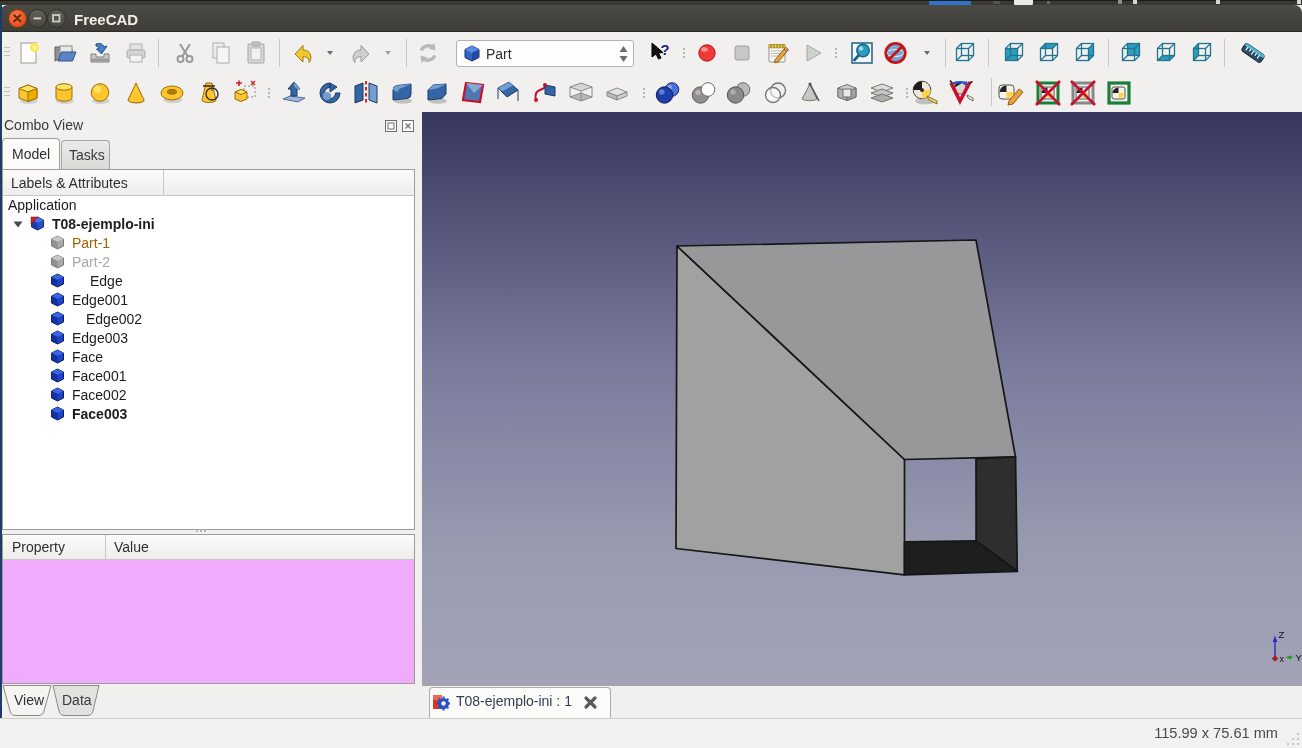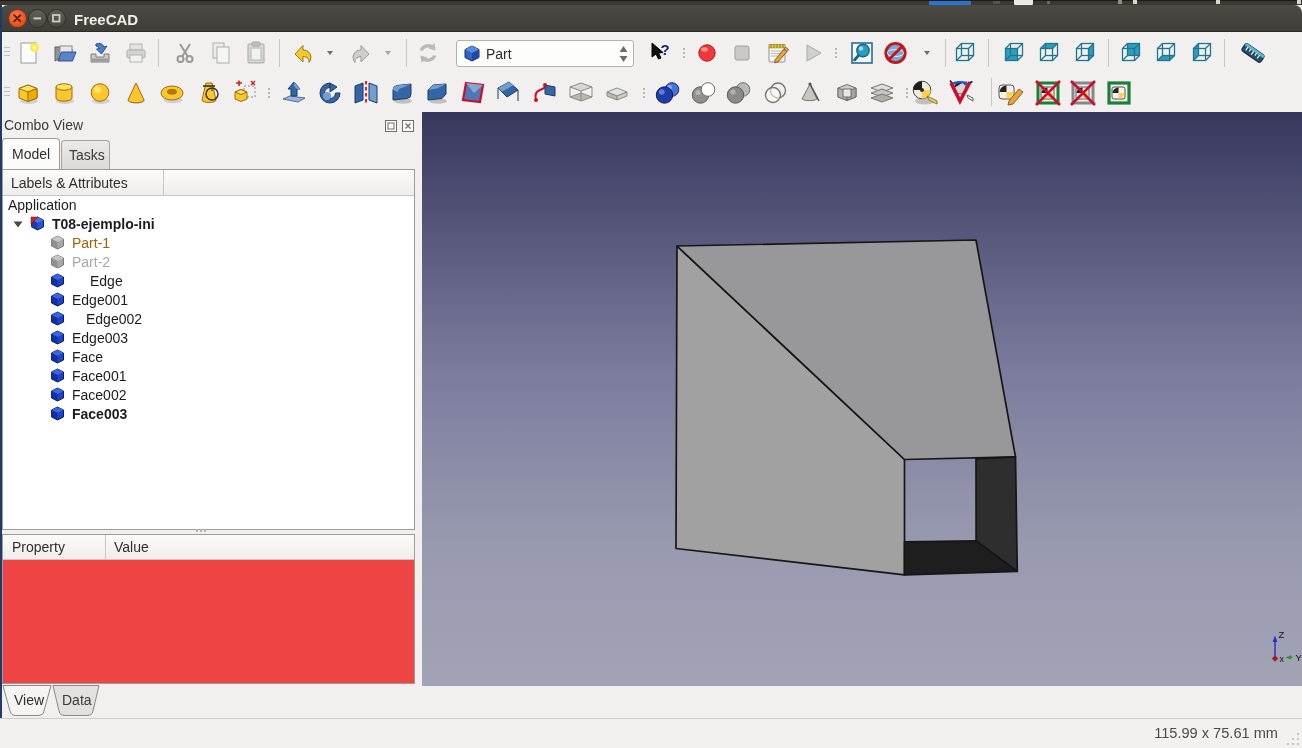--- a/index.html
+++ b/index.html
@@ -542,21 +542,21 @@
   <div class="abs" style="left:69px;top:35px;font-size:14px;color:#3a3a3a;">Tasks</div>
 
   <div class="abs" style="left:2px;top:57px;width:413px;height:361px;background:#ffffff;border:1px solid #9d9c98;box-sizing:border-box;">
     <div class="abs" style="left:0;top:0;width:411px;height:26px;background:linear-gradient(#fcfbfa,#efedeb);border-bottom:1px solid #c8c6c2;box-sizing:border-box;"></div>
     <div class="abs" style="left:0;top:0;width:161px;height:26px;border-right:1px solid #c8c6c2;box-sizing:border-box;"></div>
     <div class="abs" style="left:8px;top:5px;font-size:14px;color:#2e2e2e;">Labels &amp; Attributes</div>
   </div>
 
   <div class="abs" style="left:196px;top:417px;width:10px;height:3px;background:repeating-linear-gradient(90deg,#b5b3af 0 2px,transparent 2px 4px);"></div>
 
-  <div class="abs" style="left:2px;top:422px;width:413px;height:150px;background:#ef4444;border:1px solid #9d9c98;box-sizing:border-box;">
+  <div class="abs" style="left:2px;top:422px;width:413px;height:150px;background:#f0abfc;border:1px solid #9d9c98;box-sizing:border-box;">
     <div class="abs" style="left:0;top:0;width:411px;height:25px;background:linear-gradient(#fcfbfa,#efedeb);border-bottom:1px solid #c8c6c2;box-sizing:border-box;"></div>
     <div class="abs" style="left:0;top:0;width:103px;height:25px;border-right:1px solid #c8c6c2;box-sizing:border-box;"></div>
     <div class="abs" style="left:9px;top:4px;font-size:14px;color:#2e2e2e;">Property</div>
     <div class="abs" style="left:111px;top:4px;font-size:14px;color:#2e2e2e;">Value</div>
   </div>
 
   <div id="tree" class="abs" style="left:2px;top:83px;width:410px;height:334px;font-size:14px;color:#1c1c1c;">
     <div class="abs" style="left:6px;top:2px;">Application</div>
     <svg class="abs" style="left:11px;top:24px" width="10" height="10">
           <polygon points="0.5,2.5 9.5,2.5 5,8.5" fill="#4a4a4a"></polygon>
@@ -660,20 +660,36 @@
     <polygon points="853,523.5 850.7,530 855.3,530" fill="#2a2ac8"></polygon>
     <text x="856.5" y="526" font-size="9.5" fill="#111" font-family="Liberation Sans">Z</text>
     <line x1="867" y1="545.3" x2="870.5" y2="545.2" stroke="#1e9e1e" stroke-width="1.4"></line>
     <polygon points="863.5,545.4 869,543.2 869,547.6" fill="#1e9e1e"></polygon>
     <text x="873.5" y="548.5" font-size="9.5" fill="#111" font-family="Liberation Sans">Y</text>
     <text x="857.5" y="549.5" font-size="9" fill="#111" font-family="Liberation Sans">x</text>
     <rect x="850.7" y="544.2" width="4.6" height="4.6" transform="rotate(45 853 546.5)" fill="#9e2222"></rect>
   </g>
 </svg>
 </div>
+<div id="tabbar" class="abs">
+  <div class="abs" style="left:11px;top:1px;width:182px;height:31px;background:#fbfbfa;border:1px solid #aeaca8;border-bottom:none;border-radius:4px 4px 0 0;box-sizing:border-box;"></div>
+  <svg class="abs" style="left:15px;top:8px" width="17" height="17">
+        <rect x="0" y="1" width="9" height="14" fill="#d93a1c"></rect>
+        <rect x="0" y="1" width="9" height="5" fill="#e8694f"></rect>
+        <circle cx="10.5" cy="9.5" r="5.5" fill="#2b51c8"></circle>
+        <circle cx="10.5" cy="9.5" r="2.2" fill="#fbfbfa"></circle>
+        <g stroke="#2b51c8" stroke-width="2">
+          <path d="M10.5 2.5 V5 M10.5 14 V16.5 M3.5 9.5 H6 M15 9.5 H17.5 M5.6 4.6 L7.4 6.4 M13.6 12.6 L15.4 14.4 M15.4 4.6 L13.6 6.4 M7.4 12.6 L5.6 14.4"></path>
+        </g>
+      </svg>
+  <div class="abs" style="left:38px;top:7px;font-size:14px;color:#343c4e;">T08-ejemplo-ini : 1</div>
+  <svg class="abs" style="left:165px;top:9px" width="15" height="15">
+        <path d="M3 3 L12 12 M12 3 L3 12" stroke="#5a5a58" stroke-width="3.2" stroke-linecap="round"></path>
+      </svg>
+</div>
 <div id="statusbar" class="abs">
   <div class="abs" style="right:24px;top:6px;font-size:14.6px;color:#4b4a47;">115.99 x 75.61 mm</div>
   <svg class="abs" style="right:0;bottom:0" width="16" height="16">
         <g fill="#c9c6c1">
           <rect x="11" y="11" width="2" height="2"></rect>
           <rect x="11" y="6" width="2" height="2"></rect>
           <rect x="6" y="11" width="2" height="2"></rect>
           <rect x="11" y="1" width="2" height="2"></rect>
           <rect x="6" y="6" width="2" height="2"></rect>
           <rect x="1" y="11" width="2" height="2"></rect>

